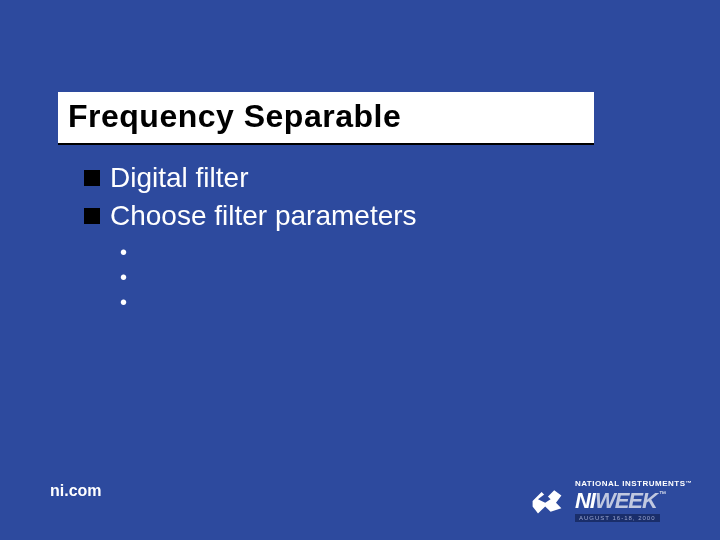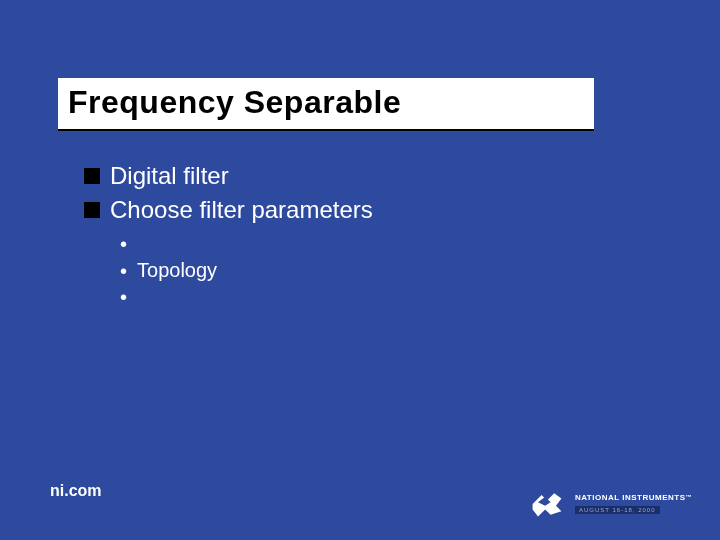--- a/index.html
+++ b/index.html
@@ -5,42 +5,42 @@
   * { margin: 0; padding: 0; box-sizing: border-box; }
   html, body { width: 720px; height: 540px; overflow: hidden; }
   body {
     background: #2d4a9e;
     font-family: Arial, Helvetica, sans-serif;
     position: relative;
   }
   .title-strip {
     position: absolute;
     left: 58px;
-    top: 78px;
+    top: 92px;
     width: 536px;
     background: #ffffff;
     padding: 6px 10px 8px 10px;
     border-bottom: 2px solid #000;
   }
   .title-strip h1 {
     font-size: 32px;
     font-weight: bold;
     color: #000;
     letter-spacing: 0.5px;
   }
   .content {
     position: absolute;
     left: 84px;
     top: 162px;
     color: #fff;
   }
   .b1 {
     display: flex;
     align-items: center;
-    font-size: 24px;
+    font-size: 28px;
     margin-bottom: 6px;
   }
   .b1 .sq {
     width: 16px;
     height: 16px;
     background: #000;
     margin-right: 10px;
     flex-shrink: 0;
   }
   .b2 {
@@ -137,34 +137,38 @@
   <div class="b1">
     <span class="sq"></span>
     <span>Choose filter parameters</span>
   </div>
   <div class="sub">
     <div class="b2">
       <span class="dot">•</span>
     </div>
     <div class="b2">
       <span class="dot">•</span>
-      <span>Topology</span>
     </div>
     <div class="b2">
       <span class="dot">•</span>
     </div>
   </div>
 </div>
 
 <div class="footer-left">ni.com</div>
 
 <div class="footer-right">
   <svg class="ni-logo" viewBox="0 0 40 40">
     <path d="M4 20 L14 10 L20 16 L28 8 L36 14 L30 22 L36 28 L24 32 L18 26 L10 34 L4 26 Z" fill="#ffffff"></path>
     <path d="M10 18 L18 12 L24 18 L18 22 Z" fill="#2d4a9e"></path>
   </svg>
   <div class="ni-text">
     <div class="ni-top">
       <span>NATIONAL INSTRUMENTS</span><span style="font-size:6px;vertical-align:top;">™</span>
     </div>
+    <div class="niweek">
+      <span class="ni">NI</span>
+      <span class="week">WEEK</span>
+      <span class="tm">™</span>
+    </div>
     <div class="date-bar">AUGUST 16-18, 2000</div>
   </div>
 </div>
 
 </body></html>

